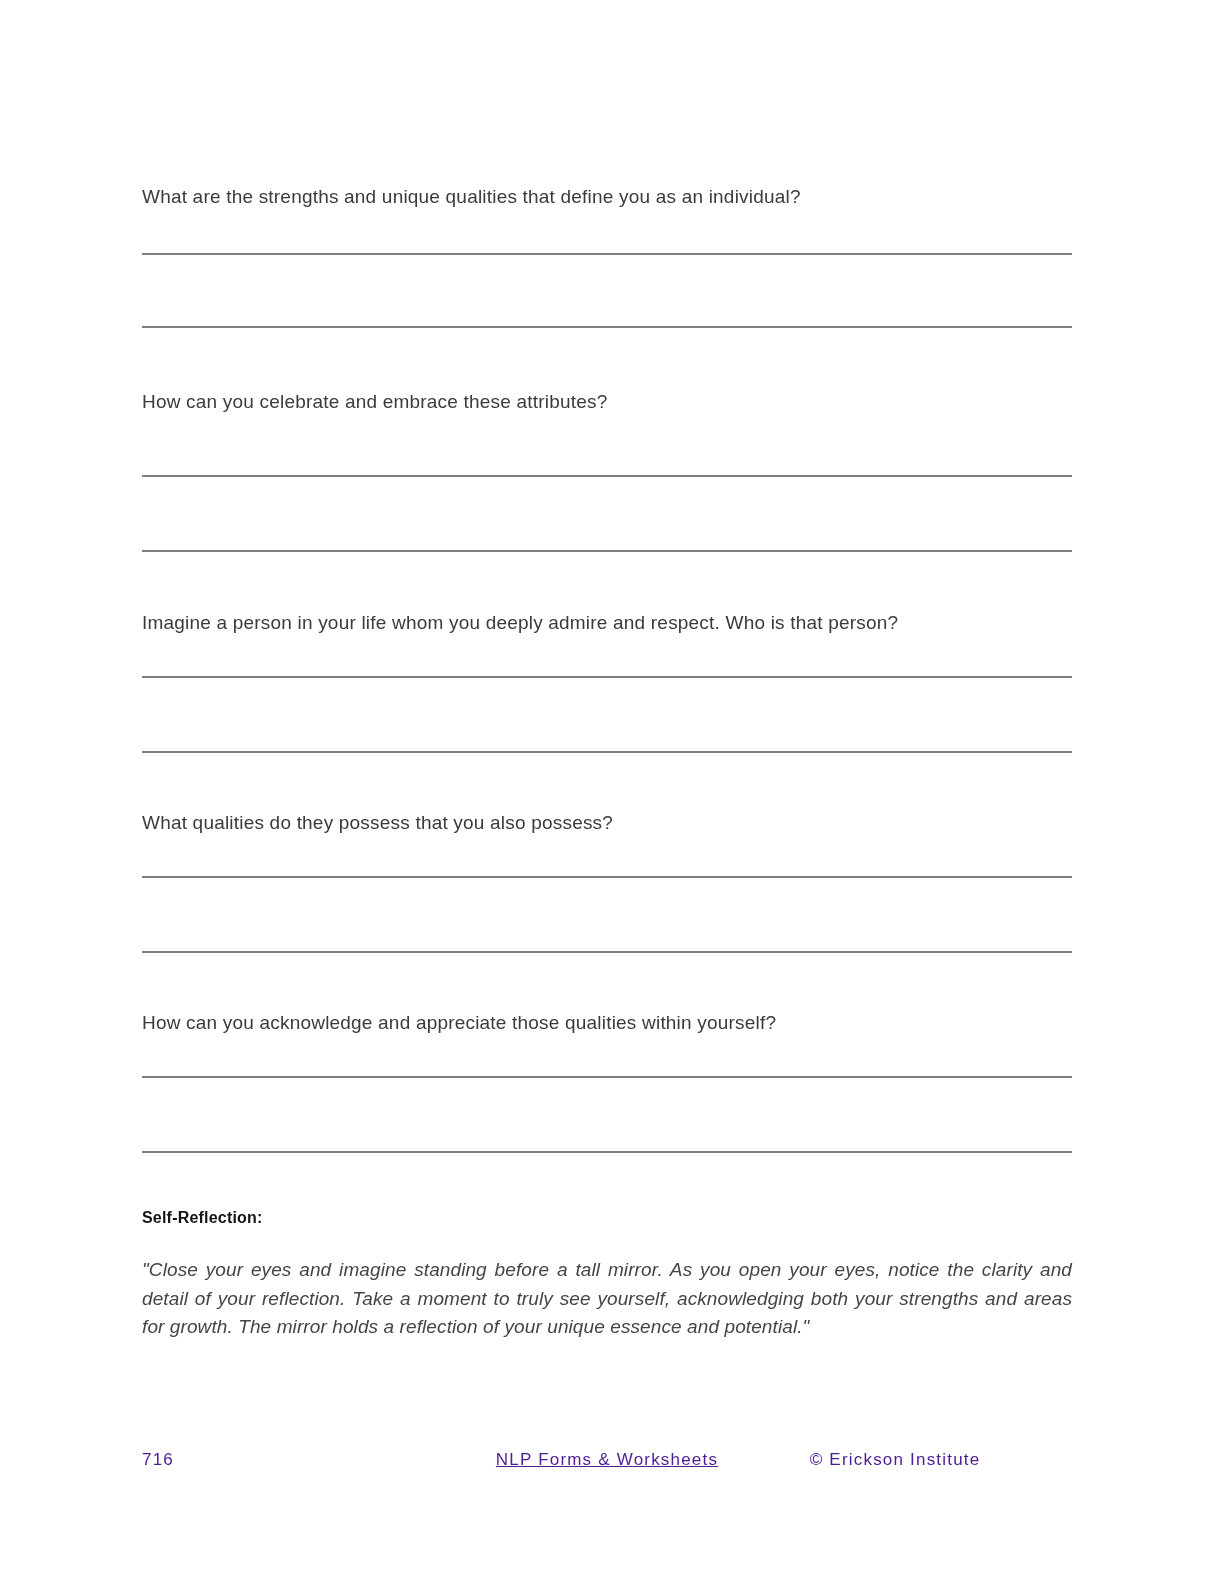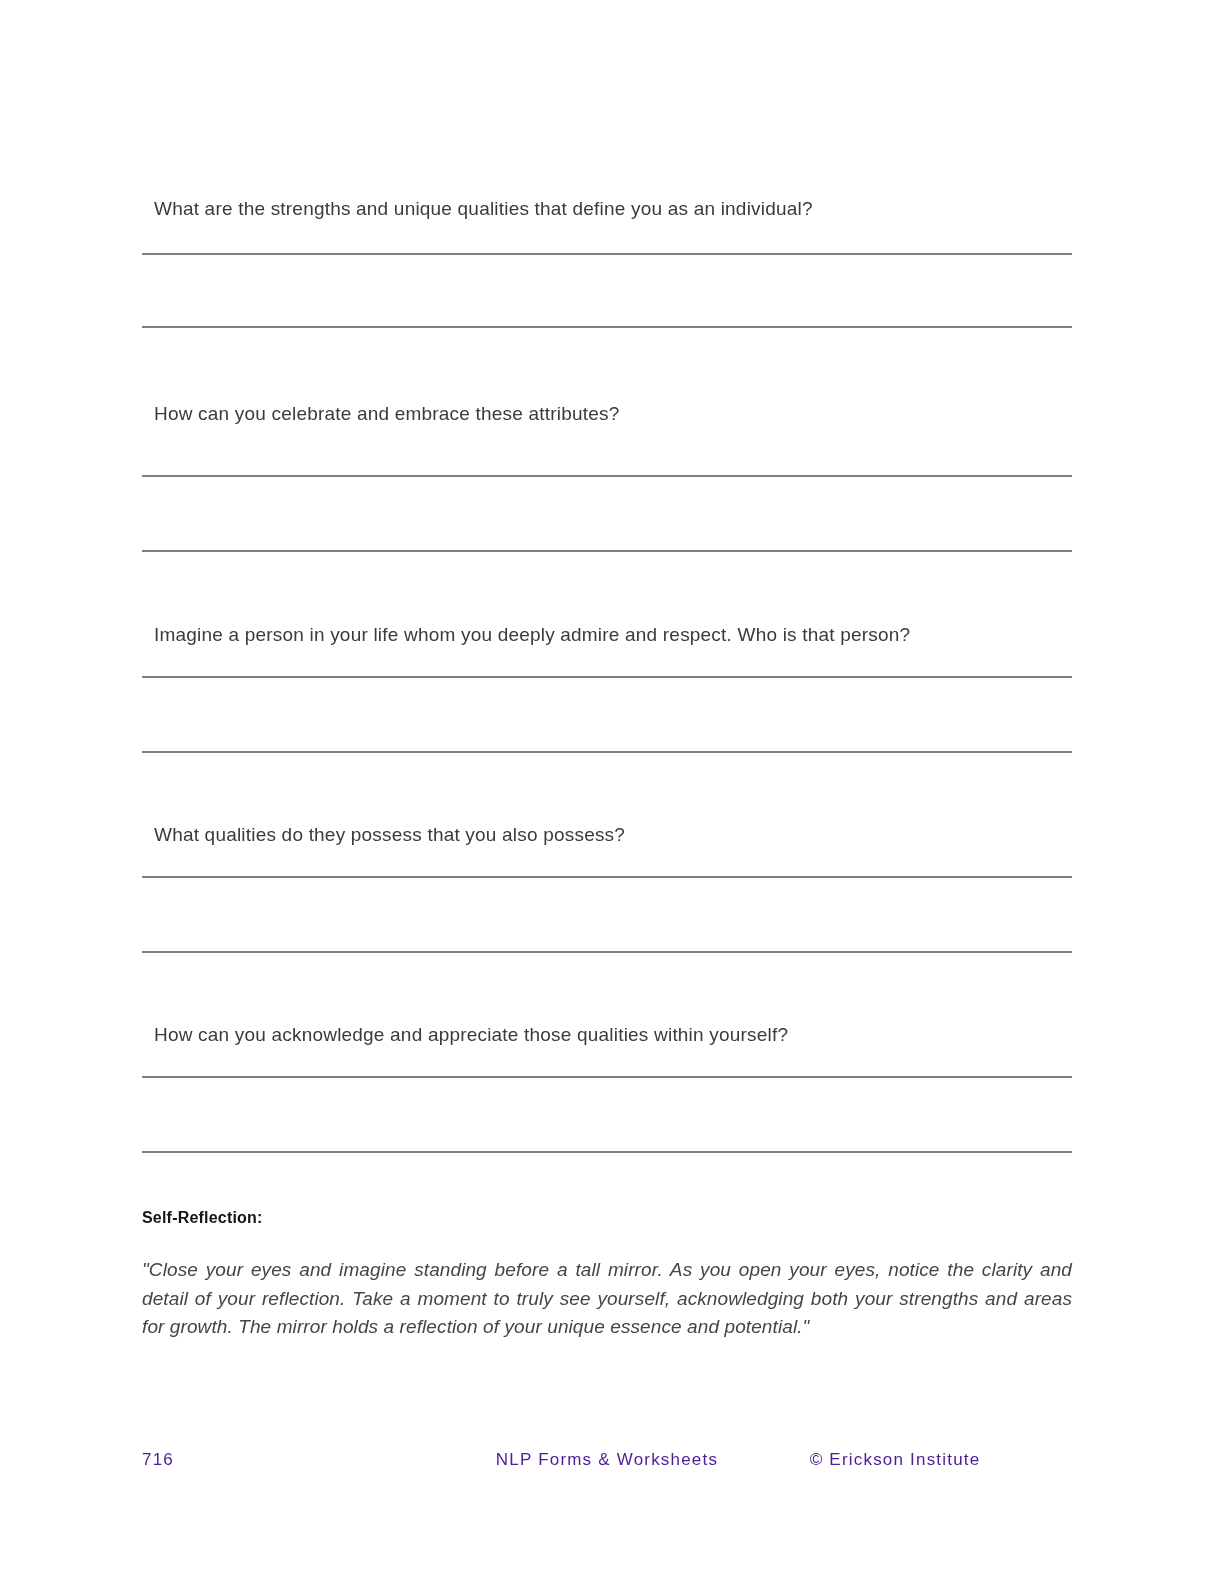--- a/index.html
+++ b/index.html
@@ -8,21 +8,21 @@
     width: 1224px;
     height: 1584px;
     background: #ffffff;
     font-family: "Liberation Sans", sans-serif;
     overflow: hidden;
   }
   .question {
     position: absolute;
     left: 142px;
     width: 930px;
-    margin: 12px;
+    margin: 0;
     font-size: 19px;
     line-height: 25px;
     color: #3b3b3b;
     letter-spacing: 0.2px;
   }
   .answer-line {
     position: absolute;
     left: 142px;
     width: 930px;
     height: 0;
@@ -54,21 +54,21 @@
     left: 142px;
     width: 930px;
     display: grid;
     grid-template-columns: 1fr auto 1fr;
     align-items: baseline;
     font-size: 17px;
     color: #4c1d95;
     letter-spacing: 1.2px;
   }
   .f-left   { text-align: left; }
-  .f-center { text-align: center; }
+  .f-center { text-align: center; text-decoration: underline; }
   .f-right  { text-align: center; }
 </style>
 </head>
 <body>
 
 <div class="page">
 
   <p class="question" style="top:184px">What are the strengths and unique qualities that define you as an individual?</p>
   <div class="answer-line" style="top:253px"></div>
   <div class="answer-line" style="top:326px"></div>

